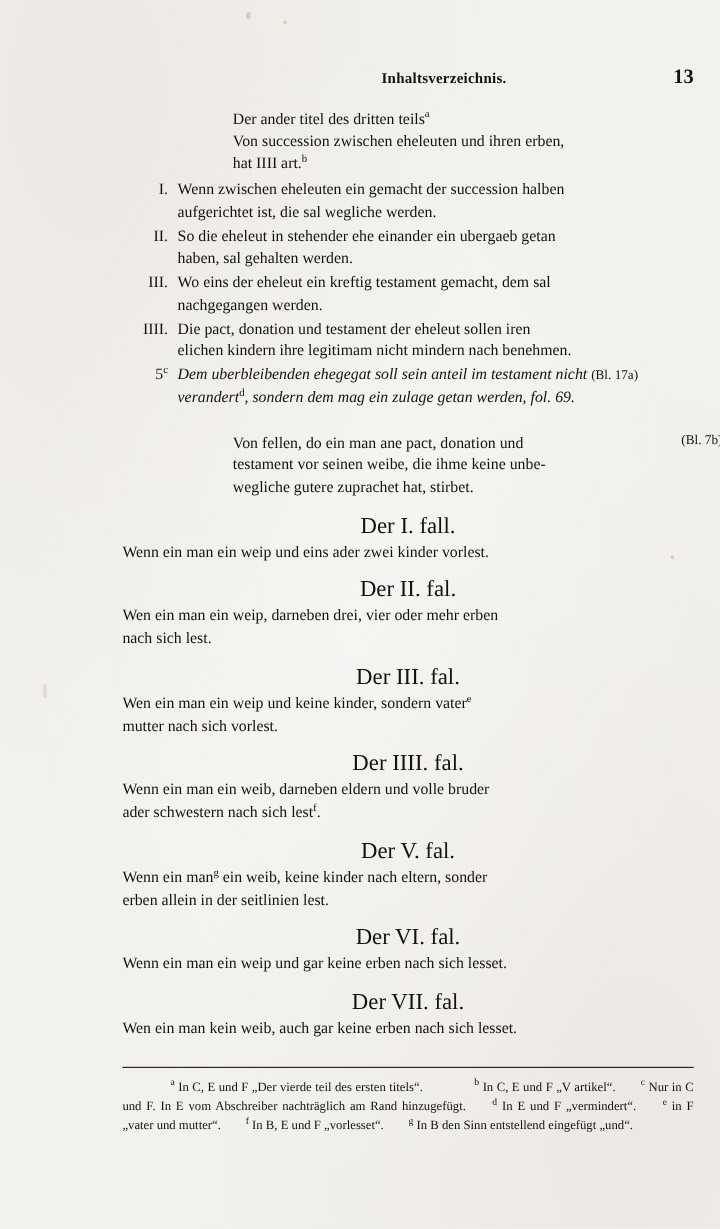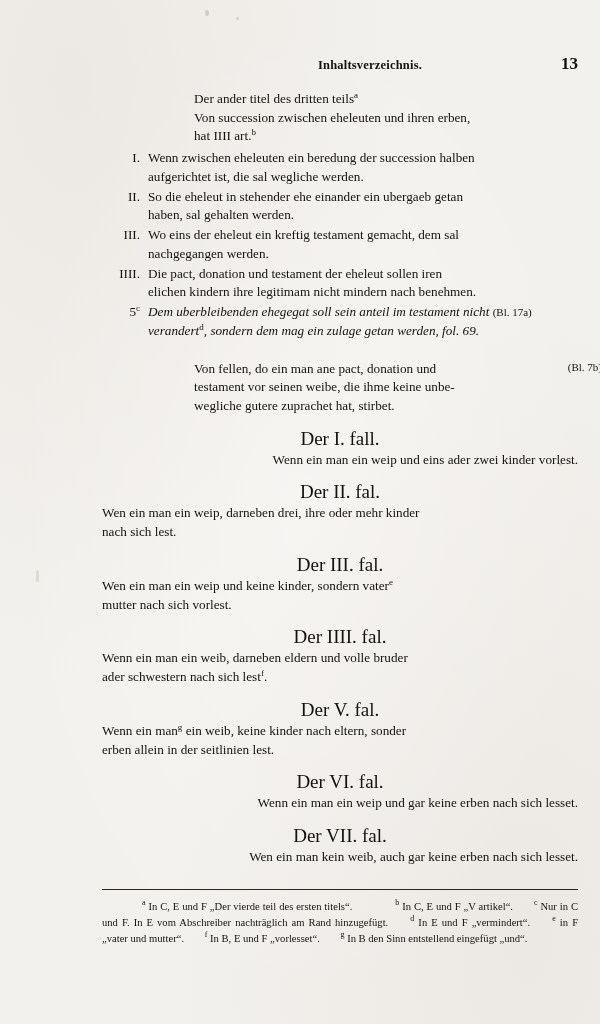--- a/index.html
+++ b/index.html
@@ -123,21 +123,21 @@
     text-align: center;
     margin-top: 12px;
     margin-bottom: 1px;
     font-size: 19px;
   }
   .falbody {
     font-size: 13.2px;
     line-height: 1.42;
   }
   .fal-center {
-    text-align: right;
+    text-align: left;
   }
   
   .rule {
     border: none;
     border-top: 1px solid #2b2620;
     margin: 22px 0 9px 0;
     width: 476px;
   }
   .notes {
     font-size: 10.6px;
@@ -183,21 +183,21 @@
       <div class="indent-head">Von succession zwischen eheleuten und ihren erben,</div>
       <div class="indent-head">
         <span>hat IIII art.</span><span class="sup">b</span>
       </div>
     </div>
 
     <div class="blk" style="margin-top:3px;">
 
       <div class="item">
         <span class="num">I.</span>
-        <span class="body">Wenn zwischen eheleuten ein beredung der succession halben</span>
+        <span class="body">Wenn zwischen eheleuten ein gemacht der succession halben</span>
         <span class="body">aufgerichtet ist, die sal wegliche werden.</span>
       </div>
 
       <div class="item">
         <span class="num">II.</span>
         <span class="body">So die eheleut in stehender ehe einander ein ubergaeb getan</span>
         <span class="body">haben, sal gehalten werden.</span>
       </div>
 
       <div class="item">
@@ -234,21 +234,21 @@
     <div>
       <div class="falhead">Der I. fall.</div>
       <div class="falbody fal-center">
         <span>Wenn ein man ein weip und eins ader zwei kinder vorlest.</span>
       </div>
     </div>
 
     <div>
       <div class="falhead">Der II. fal.</div>
       <div class="falbody">
-        <div>Wen ein man ein weip, darneben drei, ihre oder mehr kinder</div>
+        <div>Wen ein man ein weip, darneben drei, vier oder mehr erben</div>
         <div>nach sich lest.</div>
       </div>
     </div>
 
     <div>
       <div class="falhead">Der III. fal.</div>
       <div class="falbody">
         <div><span>Wen ein man ein weip und keine kinder, sondern vater</span><span class="sup">e</span></div>
         <div>mutter nach sich vorlest.</div>
       </div>

